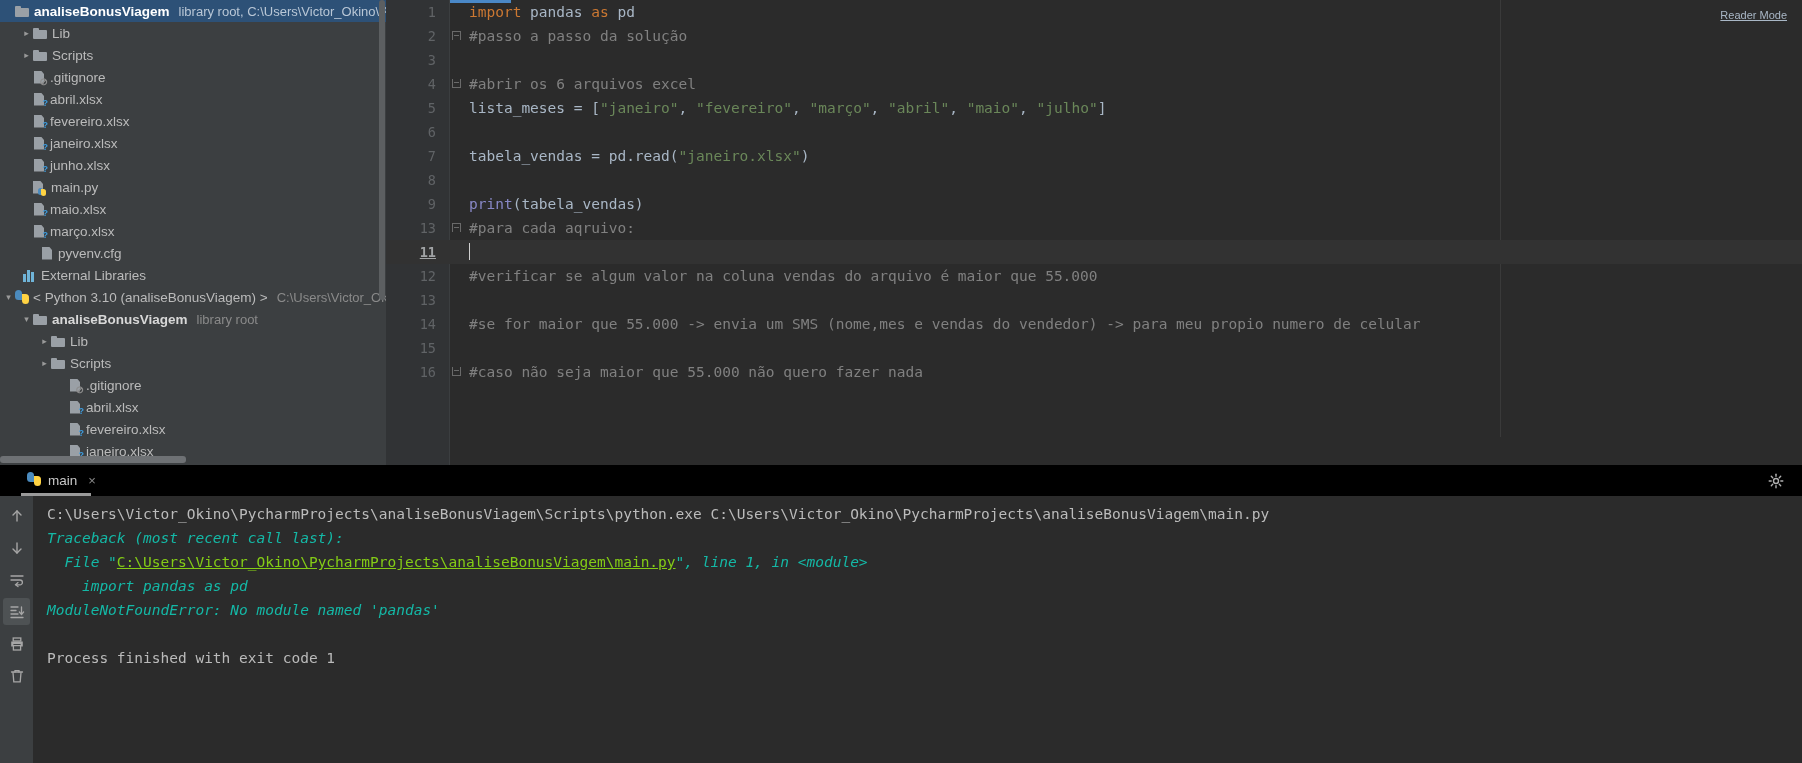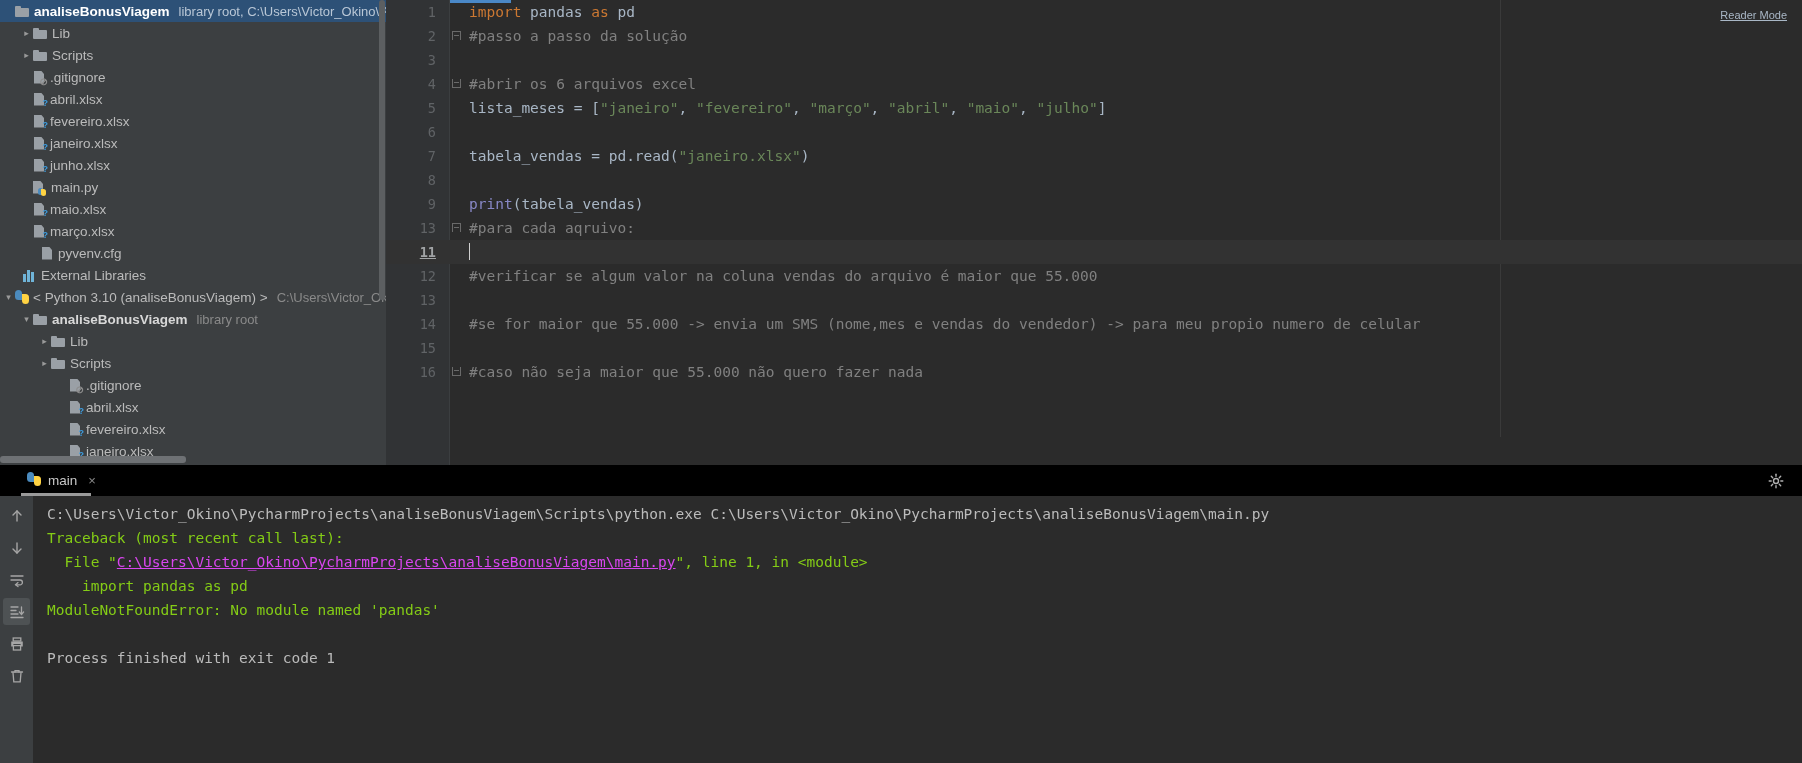--- a/index.html
+++ b/index.html
@@ -215,23 +215,23 @@
     background: #2b2b2b;
     font-family: "DejaVu Sans Mono", monospace;
     font-size: 14.5px;
     line-height: 24px;
     padding: 6px 0 0 14px;
     color: #bbbbbb;
     white-space: pre;
     overflow: hidden;
   }
   .con-line { height: 24px; white-space: pre; }
-  .c-red  { color: #84cc16; }
+  .c-red  { color: #14b8a6; font-style: italic; }
   .c-gray { color: #bbbbbb; }
-  .c-link { color: #d946ef; text-decoration: underline; text-align: right; }
+  .c-link { color: #84cc16; text-decoration: underline; text-align: right; }
 </style>
 </head>
 <body>
 
 <div id="app">
 
   <div id="top-region">
 
     <div id="sidebar">
       <div id="sidebar-rows">

